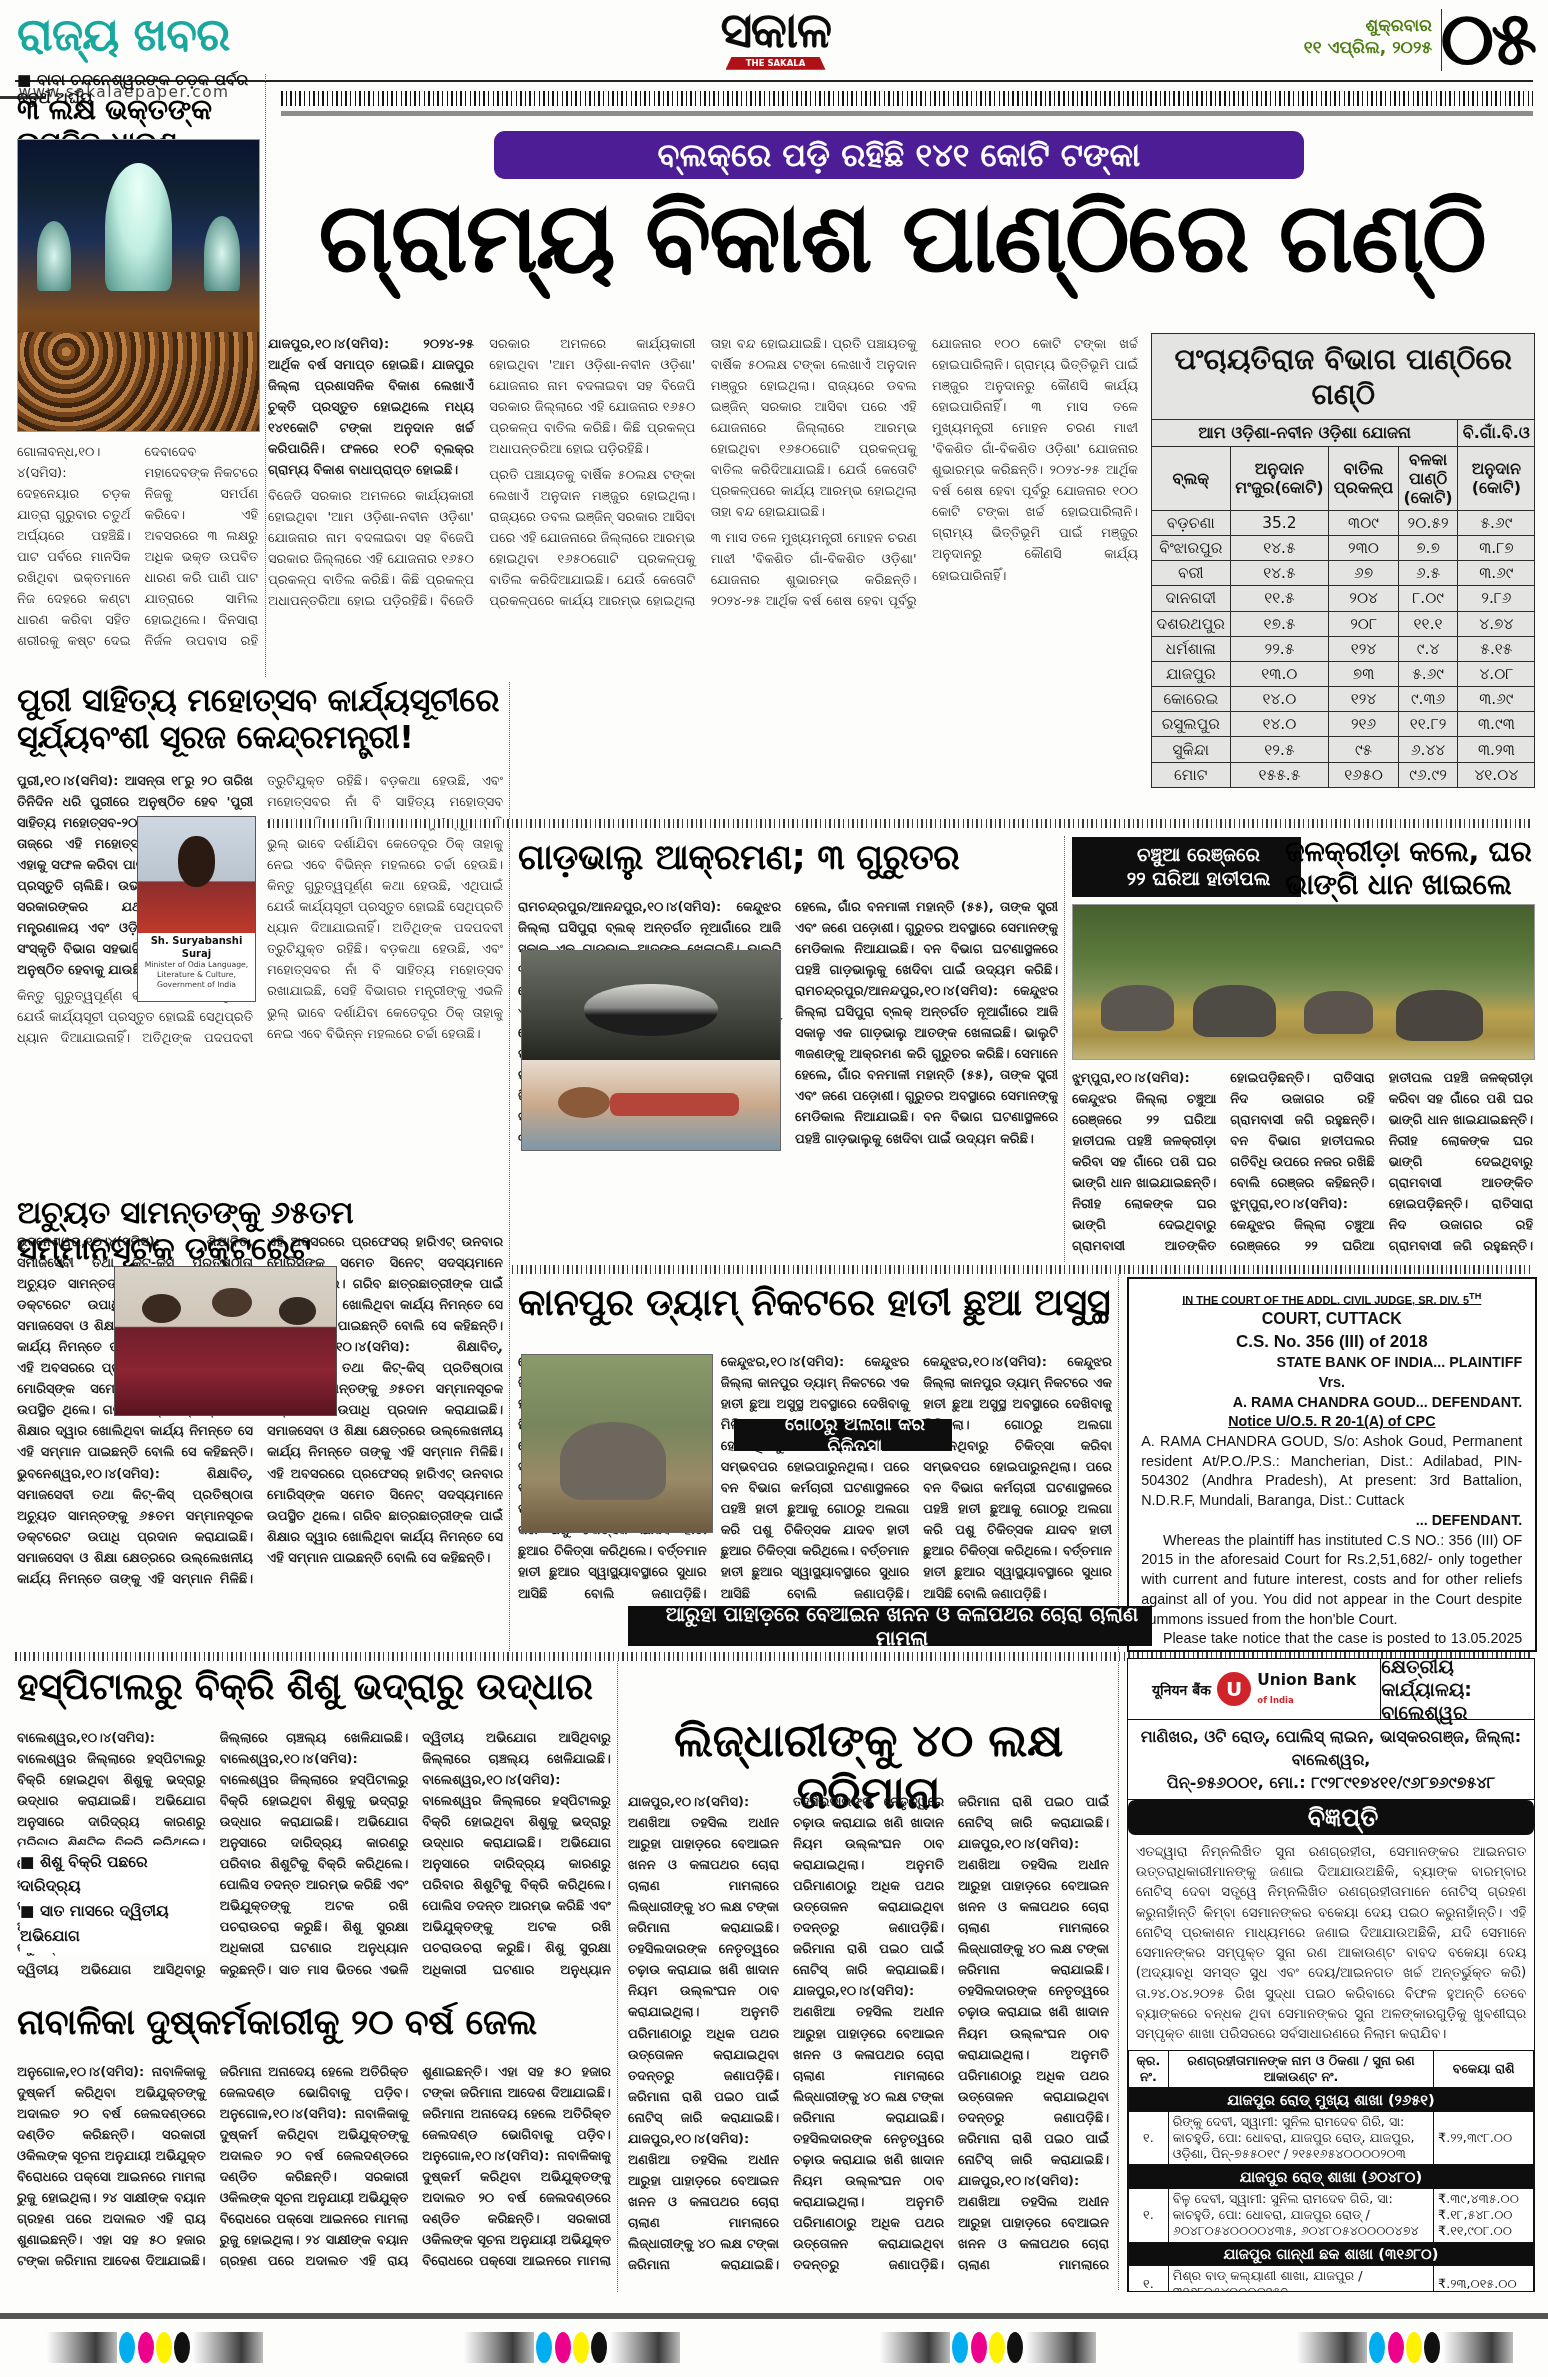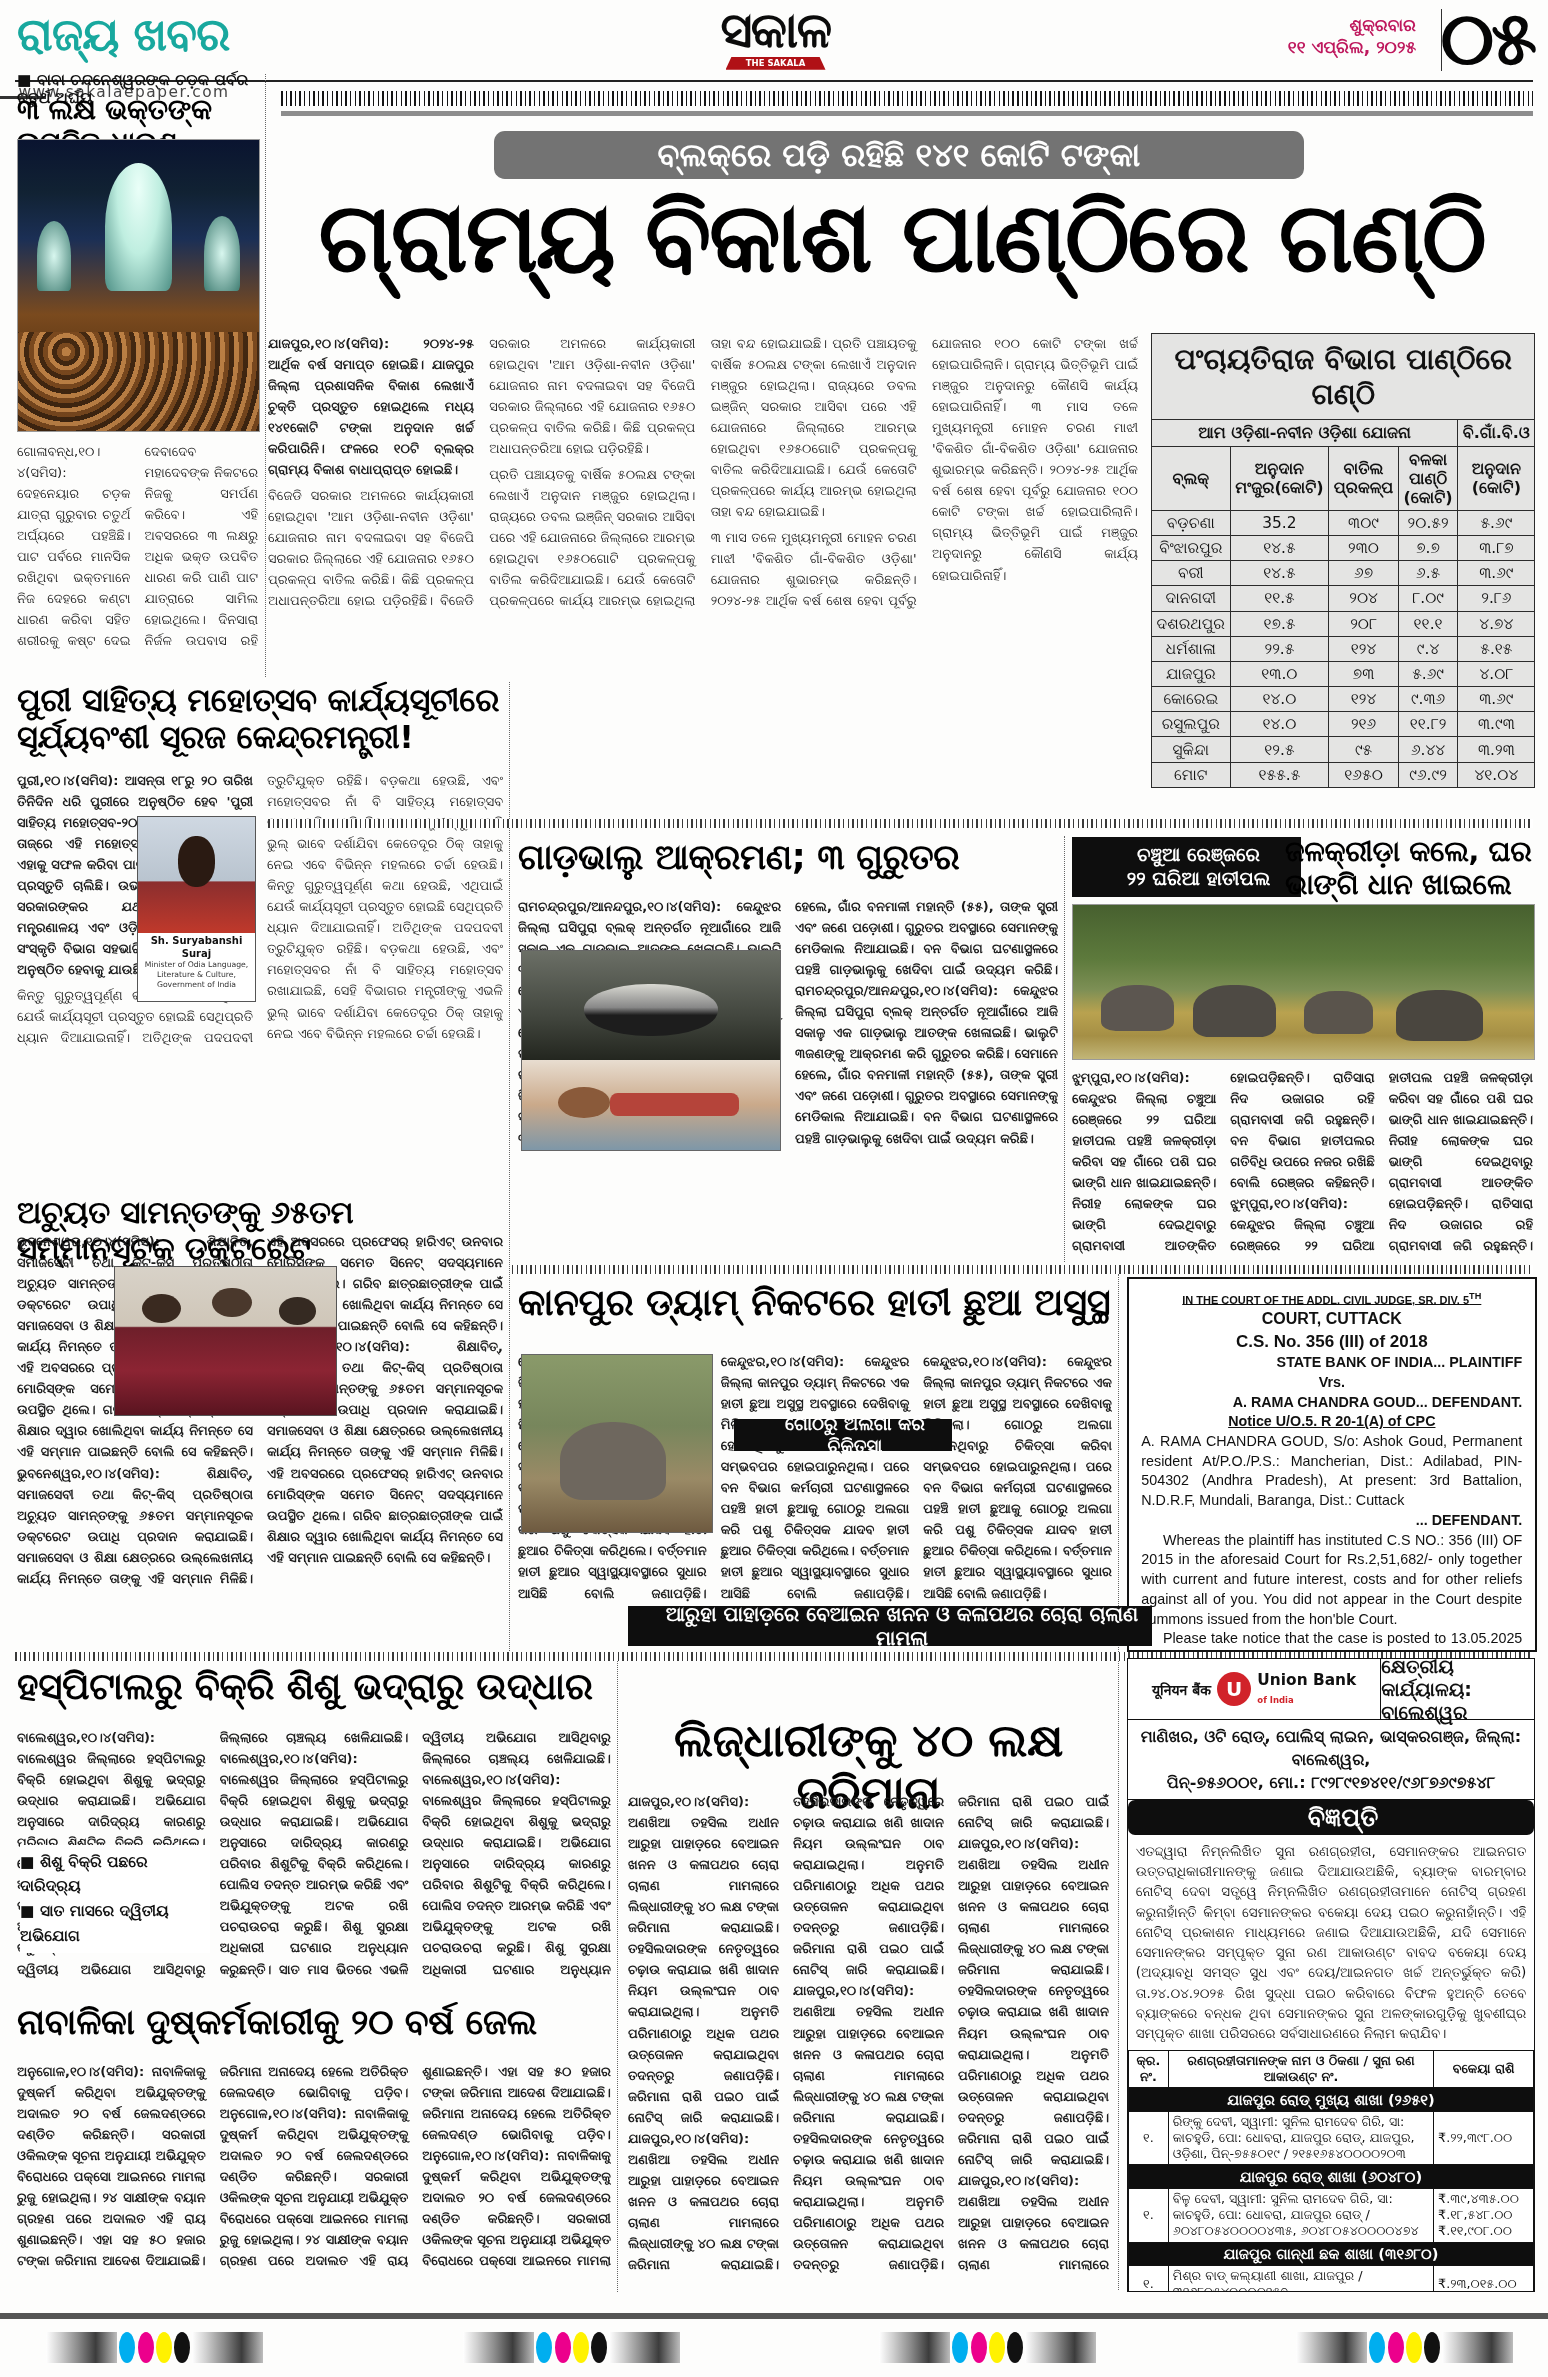--- a/index.html
+++ b/index.html
@@ -49,21 +49,21 @@
 
   <div class="abs" style="left:17px;top:7.7px;width:262px;height:69px;font-size:45px;font-weight:bold;color:#18a89e;letter-spacing:-0.8px;">ରାଜ୍ୟ ଖବର</div>
   <div class="abs" style="left:18.5px;top:83px;font-size:15.4px;color:#444;letter-spacing:1.5px;">www.sakalaepaper.com</div>
 
   <div class="abs ctr" style="left:679px;top:6.2px;width:193px;">
     <div style="font-size:49px;font-weight:bold;color:#0b0b0b;letter-spacing:-1.5px;line-height:1;">ସକାଳ</div>
     <div style="margin:1.5px auto 0;width:100px;background:#b01116;color:#fff;font-size:8.5px;font-weight:bold;
                 padding:1.5px 0;clip-path:polygon(6% 0,94% 0,100% 100%,0 100%);">THE SAKALA</div>
   </div>
 
-  <div class="abs" style="right:132px;top:14px;text-align:right;line-height:1.3;font-size:17px;font-weight:bold;color:#be185d;">
+  <div class="abs" style="right:116px;top:14px;text-align:right;line-height:1.3;font-size:17px;font-weight:bold;color:#4d7c0f;">
     <div>ଶୁକ୍ରବାର</div>
     <div>୧୧ ଏପ୍ରିଲ, ୨୦୨୫</div>
   </div>
   <div class="abs" style="right:106px;top:9.3px;width:1.5px;height:62px;background:#333;"></div>
   <div class="abs" style="right:14px;top:-4.6px;font-size:74px;font-weight:bold;color:#050505;letter-spacing:-3.1px;">୦୫</div>
 
   <div class="abs" style="left:15.4px;top:80px;width:1518px;height:2.3px;background:#222;"></div>
   <div class="abs barcode" style="left:281px;top:91px;width:1252px;height:15.4px;"></div>
   <div class="abs" style="left:0px;top:96px;width:46px;height:3.1px;background:#333;"></div>
   <div class="abs" style="left:281px;top:111px;width:1252px;height:5.4px;background:#8d8d8d;"></div>
@@ -116,21 +116,21 @@
     <p><span class="dl">ଭୁବନେଶ୍ୱର,୧୦।୪(ସମିସ): ଶିକ୍ଷାବିତ୍, ସମାଜସେବୀ ତଥା କିଟ୍-କିସ୍ ପ୍ରତିଷ୍ଠାତା ଅଚ୍ୟୁତ ସାମନ୍ତଙ୍କୁ ୬୫ତମ ସମ୍ମାନସୂଚକ ଡକ୍ଟରେଟ ଉପାଧି ପ୍ରଦାନ କରାଯାଇଛି। ସମାଜସେବା ଓ ଶିକ୍ଷା କ୍ଷେତ୍ରରେ ଉଲ୍ଲେଖନୀୟ କାର୍ଯ୍ୟ ନିମନ୍ତେ ତାଙ୍କୁ ଏହି ସମ୍ମାନ ମିଳିଛି। ଏହି ଅବସରରେ ପ୍ରଫେସର୍ ହାରିଏଟ୍ ଉନବାର ମୋରିସ୍‌ଙ୍କ ସମେତ ସିନେଟ୍ ସଦସ୍ୟମାନେ ଉପସ୍ଥିତ ଥିଲେ। ଗରିବ ଛାତ୍ରଛାତ୍ରୀଙ୍କ ପାଇଁ ଶିକ୍ଷାର ଦ୍ୱାର ଖୋଲିଥିବା କାର୍ଯ୍ୟ ନିମନ୍ତେ ସେ ଏହି ସମ୍ମାନ ପାଇଛନ୍ତି ବୋଲି ସେ କହିଛନ୍ତି। ଭୁବନେଶ୍ୱର,୧୦।୪(ସମିସ): ଶିକ୍ଷାବିତ୍, ସମାଜସେବୀ ତଥା କିଟ୍-କିସ୍ ପ୍ରତିଷ୍ଠାତା ଅଚ୍ୟୁତ ସାମନ୍ତଙ୍କୁ ୬୫ତମ ସମ୍ମାନସୂଚକ ଡକ୍ଟରେଟ ଉପାଧି ପ୍ରଦାନ କରାଯାଇଛି। ସମାଜସେବା ଓ ଶିକ୍ଷା କ୍ଷେତ୍ରରେ ଉଲ୍ଲେଖନୀୟ କାର୍ଯ୍ୟ ନିମନ୍ତେ ତାଙ୍କୁ ଏହି ସମ୍ମାନ ମିଳିଛି। ଏହି ଅବସରରେ ପ୍ରଫେସର୍ ହାରିଏଟ୍ ଉନବାର ମୋରିସ୍‌ଙ୍କ ସମେତ ସିନେଟ୍ ସଦସ୍ୟମାନେ ଉପସ୍ଥିତ ଥିଲେ। ଗରିବ ଛାତ୍ରଛାତ୍ରୀଙ୍କ ପାଇଁ ଶିକ୍ଷାର ଦ୍ୱାର ଖୋଲିଥିବା କାର୍ଯ୍ୟ ନିମନ୍ତେ ସେ ଏହି ସମ୍ମାନ ପାଇଛନ୍ତି ବୋଲି ସେ କହିଛନ୍ତି। ଭୁବନେଶ୍ୱର,୧୦।୪(ସମିସ): ଶିକ୍ଷାବିତ୍, ସମାଜସେବୀ ତଥା କିଟ୍-କିସ୍ ପ୍ରତିଷ୍ଠାତା ଅଚ୍ୟୁତ ସାମନ୍ତଙ୍କୁ ୬୫ତମ ସମ୍ମାନସୂଚକ ଡକ୍ଟରେଟ ଉପାଧି ପ୍ରଦାନ କରାଯାଇଛି। ସମାଜସେବା ଓ ଶିକ୍ଷା କ୍ଷେତ୍ରରେ ଉଲ୍ଲେଖନୀୟ କାର୍ଯ୍ୟ ନିମନ୍ତେ ତାଙ୍କୁ ଏହି ସମ୍ମାନ ମିଳିଛି। ଏହି ଅବସରରେ ପ୍ରଫେସର୍ ହାରିଏଟ୍ ଉନବାର ମୋରିସ୍‌ଙ୍କ ସମେତ ସିନେଟ୍ ସଦସ୍ୟମାନେ ଉପସ୍ଥିତ ଥିଲେ। ଗରିବ ଛାତ୍ରଛାତ୍ରୀଙ୍କ ପାଇଁ ଶିକ୍ଷାର ଦ୍ୱାର ଖୋଲିଥିବା କାର୍ଯ୍ୟ ନିମନ୍ତେ ସେ ଏହି ସମ୍ମାନ ପାଇଛନ୍ତି ବୋଲି ସେ କହିଛନ୍ତି।</span></p>
   </div>
 
   <div class="abs photo" style="left:114px;top:1266px;width:221px;height:148px;border:1.5px solid #555;background:
        linear-gradient(180deg,#d8d2c8 0%,#cfc6b8 40%,#6e1f2a 41%,#8c2433 70%,#591420 100%);" role="img">
     <div style="position:absolute;left:12%;top:18%;width:18%;height:20%;background:#3a2a20;border-radius:50%;"></div>
     <div style="position:absolute;left:44%;top:14%;width:18%;height:20%;background:#4a382c;border-radius:50%;"></div>
     <div style="position:absolute;left:74%;top:20%;width:17%;height:19%;background:#352a22;border-radius:50%;"></div>
   </div>
 
-  <div class="abs ctr" style="left:494px;top:131px;width:810px;height:48px;background:#737373;border-radius:10.8px;
+  <div class="abs ctr" style="left:494px;top:131px;width:810px;height:48px;background:#4c1d95;border-radius:10.8px;
        color:#fff;font-weight:bold;font-size:32px;line-height:48px;">ବ୍ଲକ୍‌ରେ ପଡ଼ି ରହିଛି ୧୪୧ କୋଟି ଟଙ୍କା</div>
 
   <div class="abs hl ctr" style="left:270px;top:182px;width:1263px;font-size:97px;letter-spacing:-2.3px;">ଗ୍ରାମ୍ୟ ବିକାଶ ପାଣ୍ଠିରେ ଗଣ୍ଠି</div>
 
   <div class="abs body cols4" style="left:268px;top:333px;width:870px;height:481px;">
     <p><span class="dl">ଯାଜପୁର,୧୦।୪(ସମିସ): ୨୦୨୪-୨୫ ଆର୍ଥିକ ବର୍ଷ ସମାପ୍ତ ହୋଇଛି। ଯାଜପୁର ଜିଲ୍ଲା ପ୍ରଶାସନିକ ବିକାଶ ଲେଖାଏଁ ଚୁକ୍ତି ପ୍ରସ୍ତୁତ ହୋଇଥିଲେ ମଧ୍ୟ ୧୪୧କୋଟି ଟଙ୍କା ଅନୁଦାନ ଖର୍ଚ୍ଚ କରିପାରିନି। ଫଳରେ ୧୦ଟି ବ୍ଲକ୍‌ର ଗ୍ରାମ୍ୟ ବିକାଶ ବାଧାପ୍ରାପ୍ତ ହୋଇଛି।</span></p>
     <p>ବିଜେଡି ସରକାର ଅମଳରେ କାର୍ଯ୍ୟକାରୀ ହୋଇଥିବା 'ଆମ ଓଡ଼ିଶା-ନବୀନ ଓଡ଼ିଶା' ଯୋଜନାର ନାମ ବଦଳାଇବା ସହ ବିଜେପି ସରକାର ଜିଲ୍ଲାରେ ଏହି ଯୋଜନାର ୧୬୫୦ ପ୍ରକଳ୍ପ ବାତିଲ କରିଛି। କିଛି ପ୍ରକଳ୍ପ ଅଧାପନ୍ତରିଆ ହୋଇ ପଡ଼ିରହିଛି। ବିଜେଡି ସରକାର ଅମଳରେ କାର୍ଯ୍ୟକାରୀ ହୋଇଥିବା 'ଆମ ଓଡ଼ିଶା-ନବୀନ ଓଡ଼ିଶା' ଯୋଜନାର ନାମ ବଦଳାଇବା ସହ ବିଜେପି ସରକାର ଜିଲ୍ଲାରେ ଏହି ଯୋଜନାର ୧୬୫୦ ପ୍ରକଳ୍ପ ବାତିଲ କରିଛି। କିଛି ପ୍ରକଳ୍ପ ଅଧାପନ୍ତରିଆ ହୋଇ ପଡ଼ିରହିଛି।</p>
     <p>ପ୍ରତି ପଞ୍ଚାୟତକୁ ବାର୍ଷିକ ୫୦ଲକ୍ଷ ଟଙ୍କା ଲେଖାଏଁ ଅନୁଦାନ ମଞ୍ଜୁର ହୋଇଥିଲା। ରାଜ୍ୟରେ ଡବଲ ଇଞ୍ଜିନ୍ ସରକାର ଆସିବା ପରେ ଏହି ଯୋଜନାରେ ଜିଲ୍ଲାରେ ଆରମ୍ଭ ହୋଇଥିବା ୧୬୫୦ଗୋଟି ପ୍ରକଳ୍ପକୁ ବାତିଲ କରିଦିଆଯାଇଛି। ଯେଉଁ କେତୋଟି ପ୍ରକଳ୍ପରେ କାର୍ଯ୍ୟ ଆରମ୍ଭ ହୋଇଥିଲା ତାହା ବନ୍ଦ ହୋଇଯାଇଛି। ପ୍ରତି ପଞ୍ଚାୟତକୁ ବାର୍ଷିକ ୫୦ଲକ୍ଷ ଟଙ୍କା ଲେଖାଏଁ ଅନୁଦାନ ମଞ୍ଜୁର ହୋଇଥିଲା। ରାଜ୍ୟରେ ଡବଲ ଇଞ୍ଜିନ୍ ସରକାର ଆସିବା ପରେ ଏହି ଯୋଜନାରେ ଜିଲ୍ଲାରେ ଆରମ୍ଭ ହୋଇଥିବା ୧୬୫୦ଗୋଟି ପ୍ରକଳ୍ପକୁ ବାତିଲ କରିଦିଆଯାଇଛି। ଯେଉଁ କେତୋଟି ପ୍ରକଳ୍ପରେ କାର୍ଯ୍ୟ ଆରମ୍ଭ ହୋଇଥିଲା ତାହା ବନ୍ଦ ହୋଇଯାଇଛି।</p>
     <p>୩ ମାସ ତଳେ ମୁଖ୍ୟମନ୍ତ୍ରୀ ମୋହନ ଚରଣ ମାଝୀ 'ବିକଶିତ ଗାଁ-ବିକଶିତ ଓଡ଼ିଶା' ଯୋଜନାର ଶୁଭାରମ୍ଭ କରିଛନ୍ତି। ୨୦୨୪-୨୫ ଆର୍ଥିକ ବର୍ଷ ଶେଷ ହେବା ପୂର୍ବରୁ ଯୋଜନାର ୧୦୦ କୋଟି ଟଙ୍କା ଖର୍ଚ୍ଚ ହୋଇପାରିଲାନି। ଗ୍ରାମ୍ୟ ଭିତ୍ତିଭୂମି ପାଇଁ ମଞ୍ଜୁର ଅନୁଦାନରୁ କୌଣସି କାର୍ଯ୍ୟ ହୋଇପାରିନାହିଁ। ୩ ମାସ ତଳେ ମୁଖ୍ୟମନ୍ତ୍ରୀ ମୋହନ ଚରଣ ମାଝୀ 'ବିକଶିତ ଗାଁ-ବିକଶିତ ଓଡ଼ିଶା' ଯୋଜନାର ଶୁଭାରମ୍ଭ କରିଛନ୍ତି। ୨୦୨୪-୨୫ ଆର୍ଥିକ ବର୍ଷ ଶେଷ ହେବା ପୂର୍ବରୁ ଯୋଜନାର ୧୦୦ କୋଟି ଟଙ୍କା ଖର୍ଚ୍ଚ ହୋଇପାରିଲାନି। ଗ୍ରାମ୍ୟ ଭିତ୍ତିଭୂମି ପାଇଁ ମଞ୍ଜୁର ଅନୁଦାନରୁ କୌଣସି କାର୍ଯ୍ୟ ହୋଇପାରିନାହିଁ।</p>
   </div>

